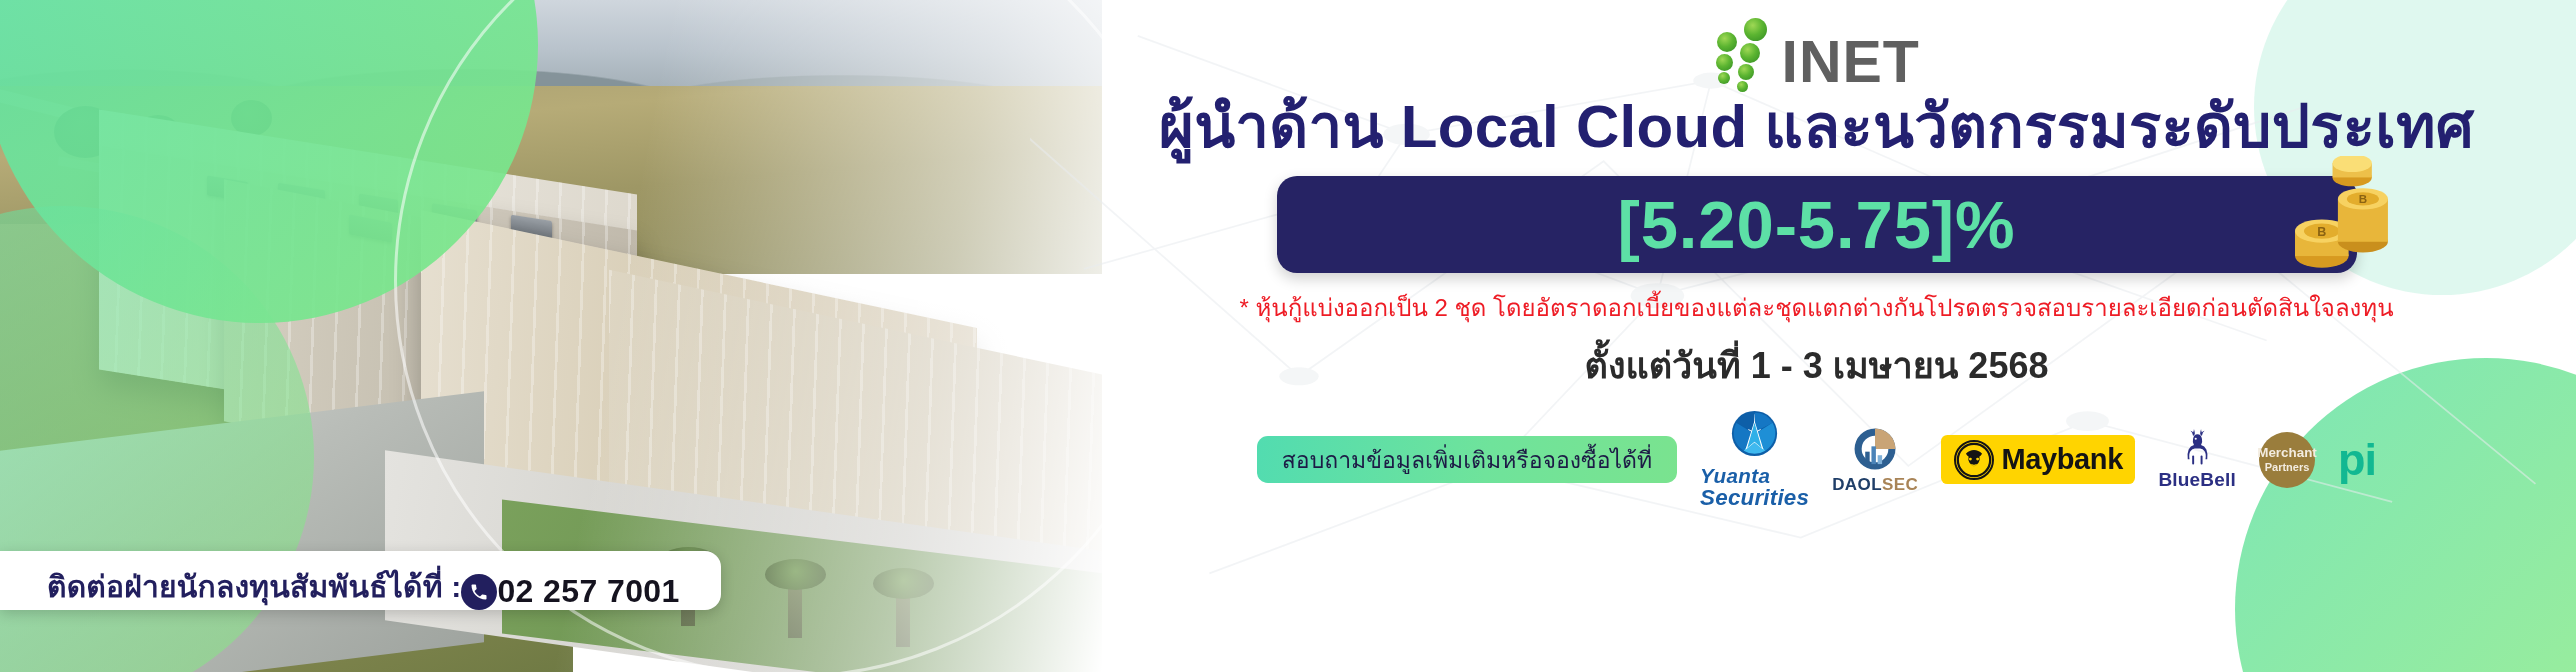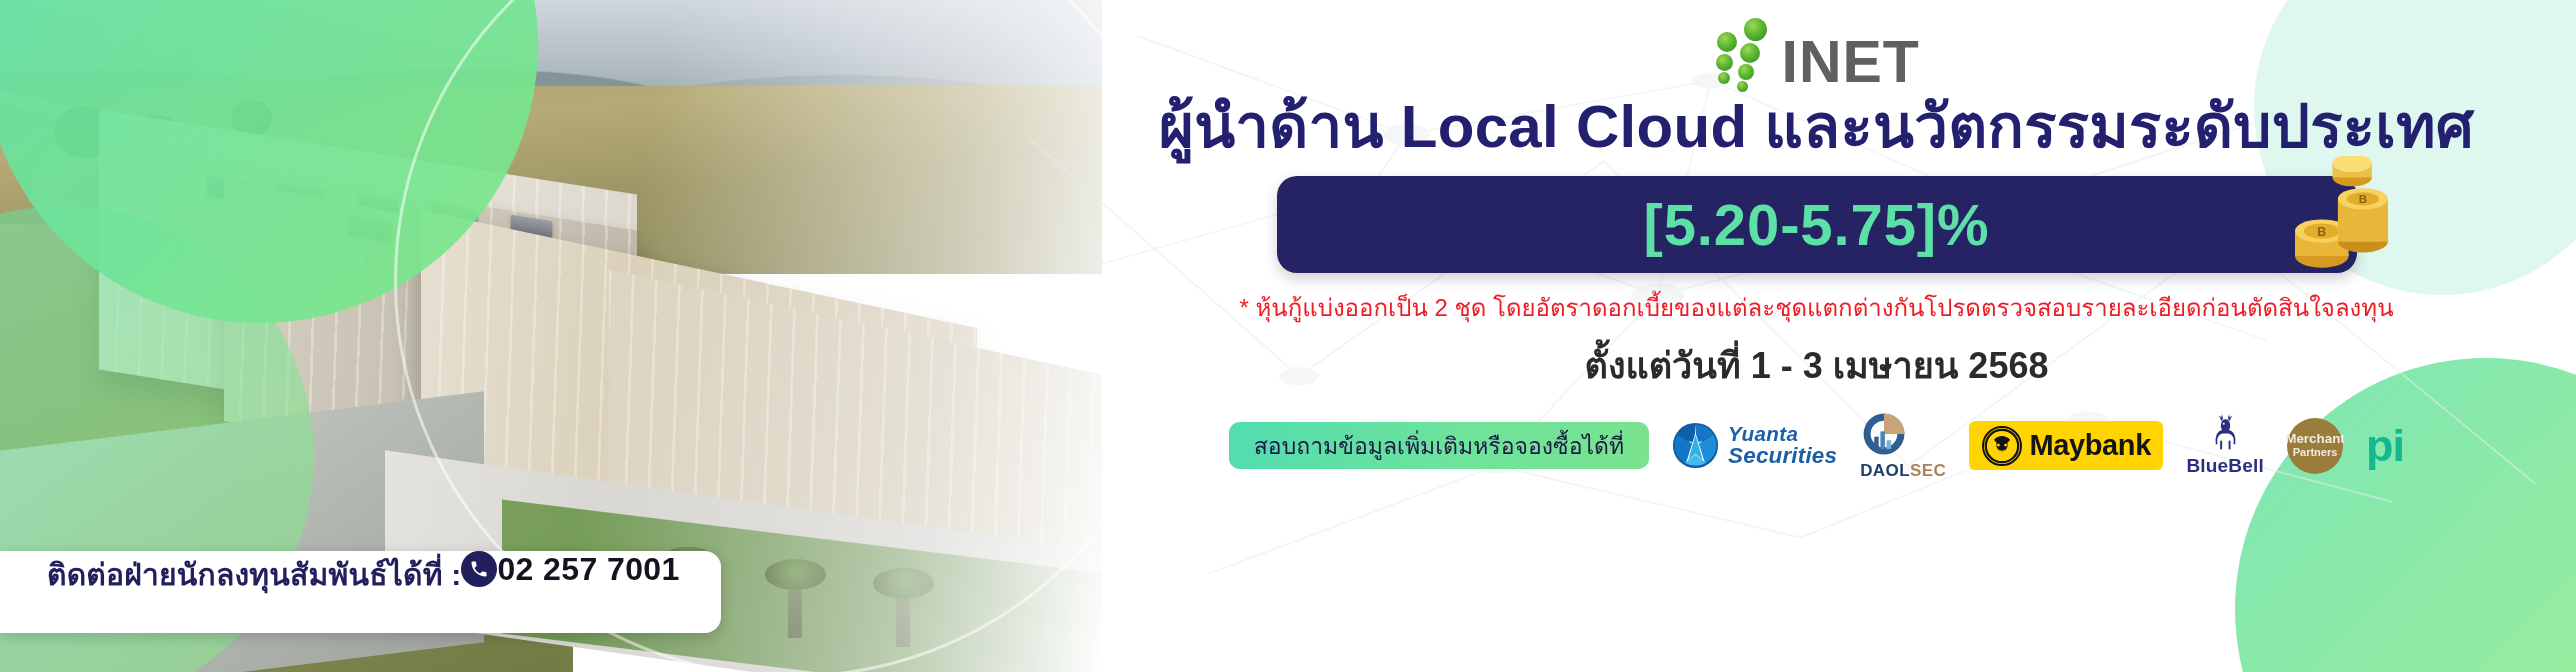--- a/index.html
+++ b/index.html
@@ -155,22 +155,22 @@
 
   
   .net{
     position:absolute;left:1030px;top:0;width:1546px;height:672px;
     opacity:.55;pointer-events:none;
   }
 
   
   .contact{
     position:absolute;left:0;top:551px;
-    height:82px;padding:0 41px 0 47px;
-    display:flex;align-items:flex-start;gap:0;
+    height:59px;padding:0 41px 0 47px;
+    display:flex;align-items:flex-end;gap:0;
     background:#ffffff;
     border-radius:0 16px 16px 0;
     box-shadow:0 3.6px 14.3px rgba(0,0,0,.18);
     z-index:20;
   }
   .contact-label{
     font-size:30px;font-weight:700;color:#221f5e;white-space:nowrap;letter-spacing:0.2px;
   }
   .phone-ic{
     width:36px;height:36px;border-radius:50%;
@@ -213,21 +213,21 @@
   .rate-bar{
     margin-top:16px;
     width:1080px;height:97px;
     background:#262364;
     border-radius:20px;
     display:flex;align-items:center;justify-content:center;gap:23px;
     position:relative;
     box-shadow:0 5.4px 14.3px rgba(0,0,0,.18);
   }
   .rate-label{font-size:43px;font-weight:700;color:#ffffff;letter-spacing:0.4px;}
-  .rate-value{font-size:58px;font-weight:700;color:#5de0a6;letter-spacing:0.9px;line-height:1;}
+  .rate-value{font-size:67px;font-weight:700;color:#5de0a6;letter-spacing:0.9px;line-height:1;}
   .coins{position:absolute;right:-47px;top:-20px;width:134px;height:134px;}
 
   .footnote{
     margin-top:14.3px;
     font-size:24px;font-weight:400;color:#ee1c25;white-space:nowrap;
   }
   .dateline{
     margin-top:10.8px;
     font-size:36px;font-weight:700;color:#2b2b2b;white-space:nowrap;
   }
@@ -241,28 +241,28 @@
     border-radius:10.8px;
     background:linear-gradient(100deg,#52dcb0 0%,#6fe39b 55%,#7ae38f 100%);
     display:flex;align-items:center;justify-content:center;
     color:#1d1b46;font-size:23px;font-weight:400;white-space:nowrap;
     cursor:pointer;
   }
   .brokers{display:flex;align-items:center;gap:23px;}
   .bk{display:flex;align-items:center;justify-content:center;}
 
   
-  .yuanta{display:flex;align-items:center;gap:9px;}
+  .yuanta{display:flex;align-items:center;gap:9px;flex-direction:column;}
   .yuanta-mark{width:47px;height:47px;position:relative;}
   .yuanta-txt{line-height:1;font-style:italic;font-weight:800;color:#1a5fa8;}
   .yuanta-txt .l1{font-size:20.6px;display:block;letter-spacing:0.4px;}
   .yuanta-txt .l2{font-size:22.4px;display:block;letter-spacing:0.2px;}
 
   
-  .daol{display:flex;flex-direction:column;align-items:flex-start;gap:2.7px;}
+  .daol{display:flex;flex-direction:column;align-items:center;gap:2.7px;}
   .daol-mark{width:48px;height:48px;position:relative;}
   .daol-txt{font-size:17px;font-weight:800;color:#1f3e68;letter-spacing:0.4px;}
   .daol-txt .sec{color:#a98457;font-weight:600;}
 
   
   .maybank{
     background:#ffd400;border-radius:6.3px;
     height:49px;padding:0 12.5px;display:flex;align-items:center;gap:8px;
   }
   .mb-tiger{width:36px;height:36px;border-radius:50%;border:2.7px solid #141414;position:relative;background:#ffd400;}

